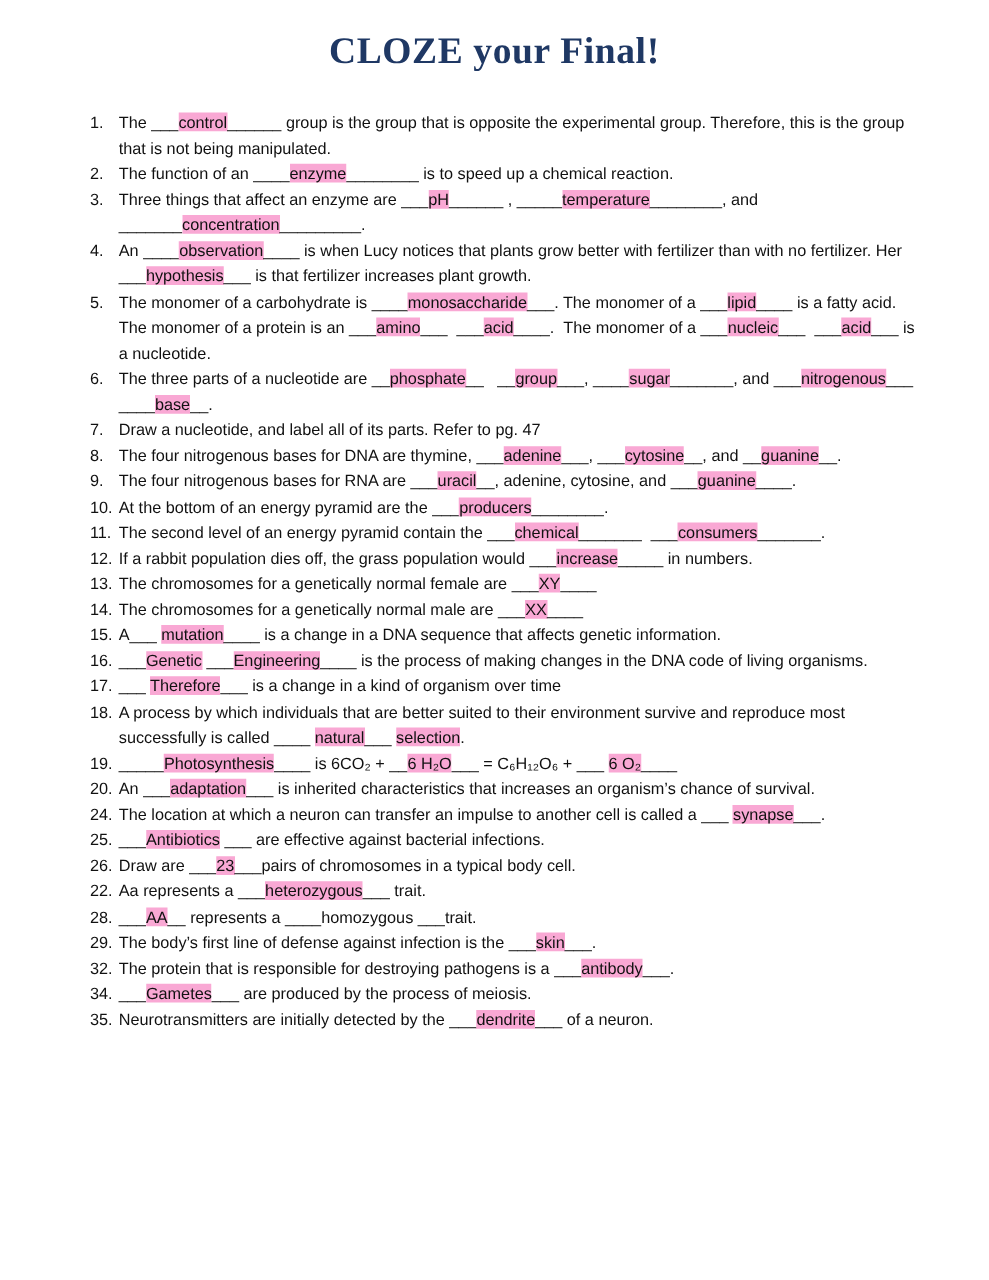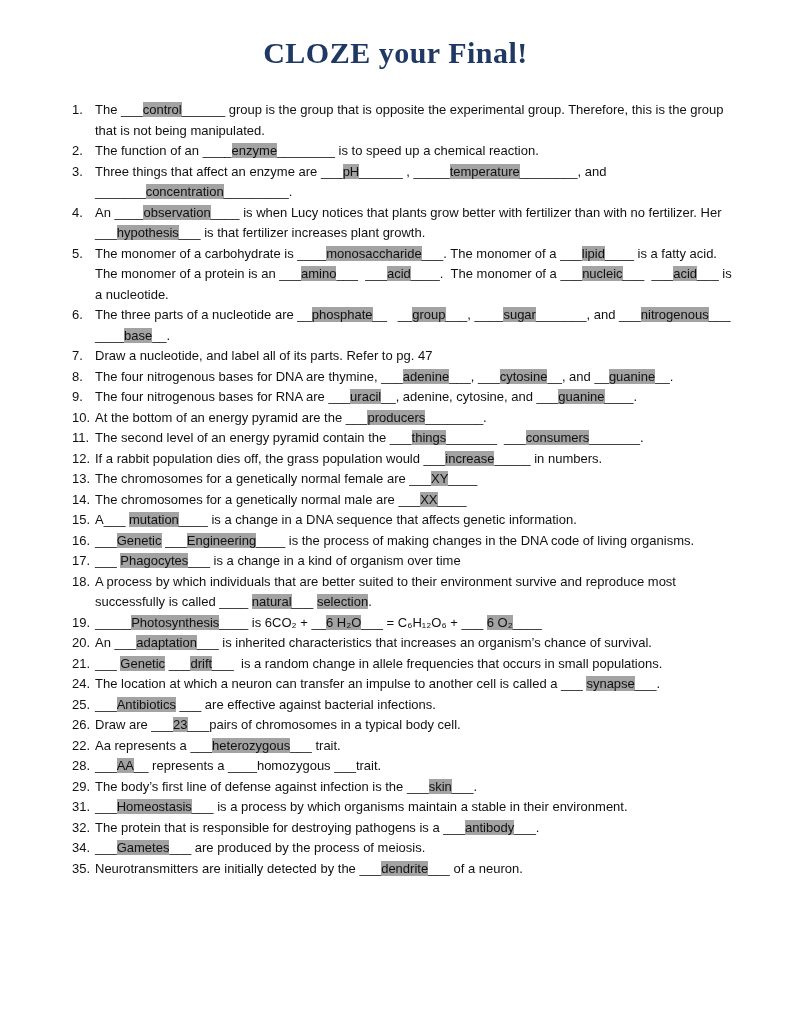--- a/index.html
+++ b/index.html
@@ -1,21 +1,21 @@
 <!DOCTYPE html>
 <html><head>
 <meta charset="utf-8">
 <style>
   html, body { margin: 0; padding: 0; background: #ffffff; }
   .page {
     width: 791px;
     height: 1024px;
     box-sizing: border-box;
     background: #ffffff;
-    padding: 32px 50px 0 72px;
+    padding: 20px 50px 0 72px;
     font-family: "Liberation Sans", sans-serif;
     font-size: 13px;
     color: #111111;
     overflow: hidden;
   }
   .title {
     font-family: "Liberation Serif", serif;
     font-size: 30px;
     color: #1F3864;
     text-align: center;
@@ -30,21 +30,21 @@
   }
   .num {
     flex: 0 0 23px;
     text-align: left;
   }
   .body {
     flex: 1 1 auto;
     word-wrap: break-word;
   }
   .hl {
-    background: #a3a3a3;
+    background: #f9a8d4;
   }
 </style>
 </head>
 <body>
 
 <div class="page">
   <h1 class="title">CLOZE your Final!</h1>
   <div class="cloze-list">
       <div class="item">
         <span class="num">1.</span>
@@ -81,21 +81,21 @@
       <div class="item">
         <span class="num">9.</span>
         <span class="body"><span>The four nitrogenous bases for RNA are ___</span><span class="hl">uracil</span><span>__, adenine, cytosine, and ___</span><span class="hl">guanine</span><span>____.</span></span>
       </div>
       <div class="item">
         <span class="num">10.</span>
         <span class="body"><span>At the bottom of an energy pyramid are the ___</span><span class="hl">producers</span><span>________.</span></span>
       </div>
       <div class="item">
         <span class="num">11.</span>
-        <span class="body"><span>The second level of an energy pyramid contain the ___</span><span class="hl">things</span><span>_______ &nbsp;___</span><span class="hl">consumers</span><span>_______.</span></span>
+        <span class="body"><span>The second level of an energy pyramid contain the ___</span><span class="hl">chemical</span><span>_______ &nbsp;___</span><span class="hl">consumers</span><span>_______.</span></span>
       </div>
       <div class="item">
         <span class="num">12.</span>
         <span class="body"><span>If a rabbit population dies off, the grass population would ___</span><span class="hl">increase</span><span>_____ in numbers.</span></span>
       </div>
       <div class="item">
         <span class="num">13.</span>
         <span class="body"><span>The chromosomes for a genetically normal female are ___</span><span class="hl">XY</span><span>____</span></span>
       </div>
       <div class="item">
@@ -105,37 +105,33 @@
       <div class="item">
         <span class="num">15.</span>
         <span class="body"><span>A___ </span><span class="hl">mutation</span><span>____ is a change in a DNA sequence that affects genetic information.</span></span>
       </div>
       <div class="item">
         <span class="num">16.</span>
         <span class="body"><span>___</span><span class="hl">Genetic</span><span> ___</span><span class="hl">Engineering</span><span>____ is the process of making changes in the DNA code of living organisms.</span></span>
       </div>
       <div class="item">
         <span class="num">17.</span>
-        <span class="body"><span>___ </span><span class="hl">Phagocytes</span><span>___ is a change in a kind of organism over time</span></span>
+        <span class="body"><span>___ </span><span class="hl">Therefore</span><span>___ is a change in a kind of organism over time</span></span>
       </div>
       <div class="item">
         <span class="num">18.</span>
         <span class="body"><span>A process by which individuals that are better suited to their environment survive and reproduce most successfully is called ____ </span><span class="hl">natural</span><span>___ </span><span class="hl">selection</span><span>.</span></span>
       </div>
       <div class="item">
         <span class="num">19.</span>
         <span class="body"><span>_____</span><span class="hl">Photosynthesis</span><span>____ is 6CO₂ + __</span><span class="hl">6 H₂O</span><span>___ = C₆H₁₂O₆ + ___ </span><span class="hl">6 O₂</span><span>____</span></span>
       </div>
       <div class="item">
         <span class="num">20.</span>
         <span class="body"><span>An ___</span><span class="hl">adaptation</span><span>___ is inherited characteristics that increases an organism’s chance of survival.</span></span>
-      </div>
-      <div class="item">
-        <span class="num">21.</span>
-        <span class="body"><span>___ </span><span class="hl">Genetic</span><span> ___</span><span class="hl">drift</span><span>___ &nbsp;is a random change in allele frequencies that occurs in small populations.</span></span>
       </div>
       <div class="item">
         <span class="num">24.</span>
         <span class="body"><span>The location at which a neuron can transfer an impulse to another cell is called a ___ </span><span class="hl">synapse</span><span>___.</span></span>
       </div>
       <div class="item">
         <span class="num">25.</span>
         <span class="body"><span>___</span><span class="hl">Antibiotics</span><span> ___ are effective against bacterial infections.</span></span>
       </div>
       <div class="item">
@@ -148,24 +144,20 @@
       </div>
       <div class="item">
         <span class="num">28.</span>
         <span class="body"><span>___</span><span class="hl">AA</span><span>__ represents a ____homozygous ___trait.</span></span>
       </div>
       <div class="item">
         <span class="num">29.</span>
         <span class="body"><span>The body’s first line of defense against infection is the ___</span><span class="hl">skin</span><span>___.</span></span>
       </div>
       <div class="item">
-        <span class="num">31.</span>
-        <span class="body"><span>___</span><span class="hl">Homeostasis</span><span>___ is a process by which organisms maintain a stable in their environment.</span></span>
-      </div>
-      <div class="item">
         <span class="num">32.</span>
         <span class="body"><span>The protein that is responsible for destroying pathogens is a ___</span><span class="hl">antibody</span><span>___.</span></span>
       </div>
       <div class="item">
         <span class="num">34.</span>
         <span class="body"><span>___</span><span class="hl">Gametes</span><span>___ are produced by the process of meiosis.</span></span>
       </div>
       <div class="item">
         <span class="num">35.</span>
         <span class="body"><span>Neurotransmitters are initially detected by the ___</span><span class="hl">dendrite</span><span>___ of a neuron.</span></span>

